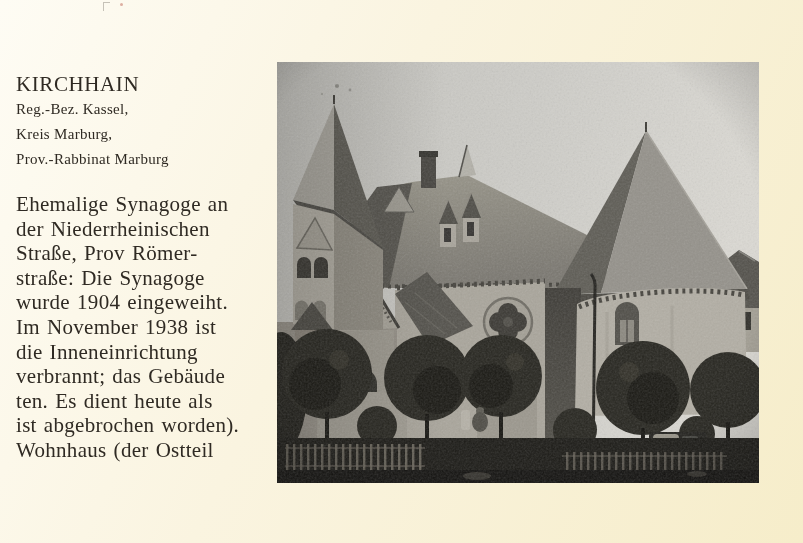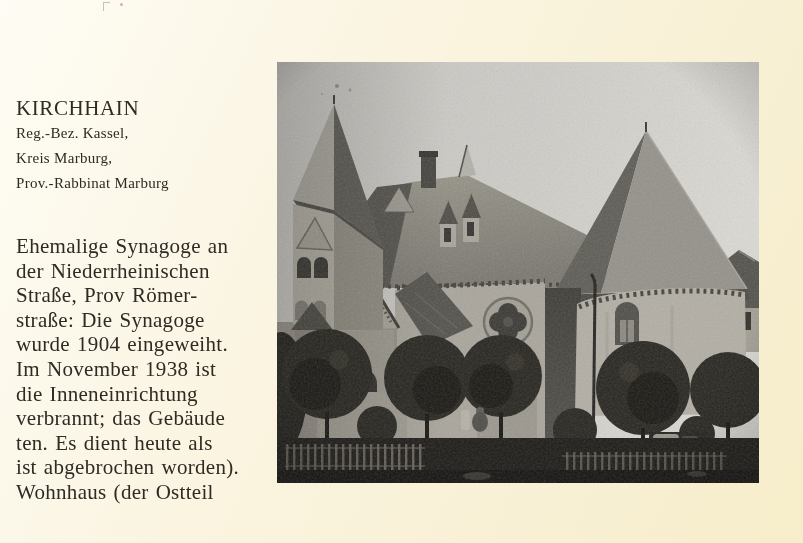--- a/index.html
+++ b/index.html
@@ -9,24 +9,24 @@
     overflow:hidden;
     background:
       linear-gradient(115deg, #fefcf4 0%, var(--c-paper,#faf4e0) 42%, #f6edca 100%);
     font-family:"Liberation Serif","DejaVu Serif",serif;
     color:var(--c-ink,#2f2a23);
   }
   .speck-t{position:absolute;left:103px;top:2px;width:6px;height:8px;
     border-left:1px solid #9a958b;border-top:1px solid #9a958b;opacity:.55;}
   .speck-r{position:absolute;left:120px;top:3px;width:3px;height:3px;
     border-radius:50%;background:#c87d6e;opacity:.6;}
-  .text-column{position:absolute;left:16px;top:96px;width:256px;}
+  .text-column{position:absolute;left:16px;top:72px;width:256px;}
   .heading{font-size:21px;line-height:25px;letter-spacing:.6px;white-space:nowrap;}
   .address-line{font-size:15px;line-height:25px;letter-spacing:.3px;white-space:nowrap;}
-  .body-block{margin-top:38px;}
+  .body-block{margin-top:20px;}
   .body-line{font-size:21px;line-height:24.6px;letter-spacing:.3px;word-spacing:1.5px;white-space:nowrap;}
   .photo-figure{
     position:absolute;left:277px;top:62px;width:482px;height:421px;
     background:#c9c8c3;
   }
   .photo-figure svg{display:block;}
   .f-roof-light{fill:var(--c-roof-light,#94918a);}
   .f-roof-dark{fill:var(--c-roof-dark,#53514b);}
   .f-stone{fill:var(--c-stone,#b2aea4);}
   .f-stone-sh{fill:var(--c-stone-shadow,#8e8a80);}

